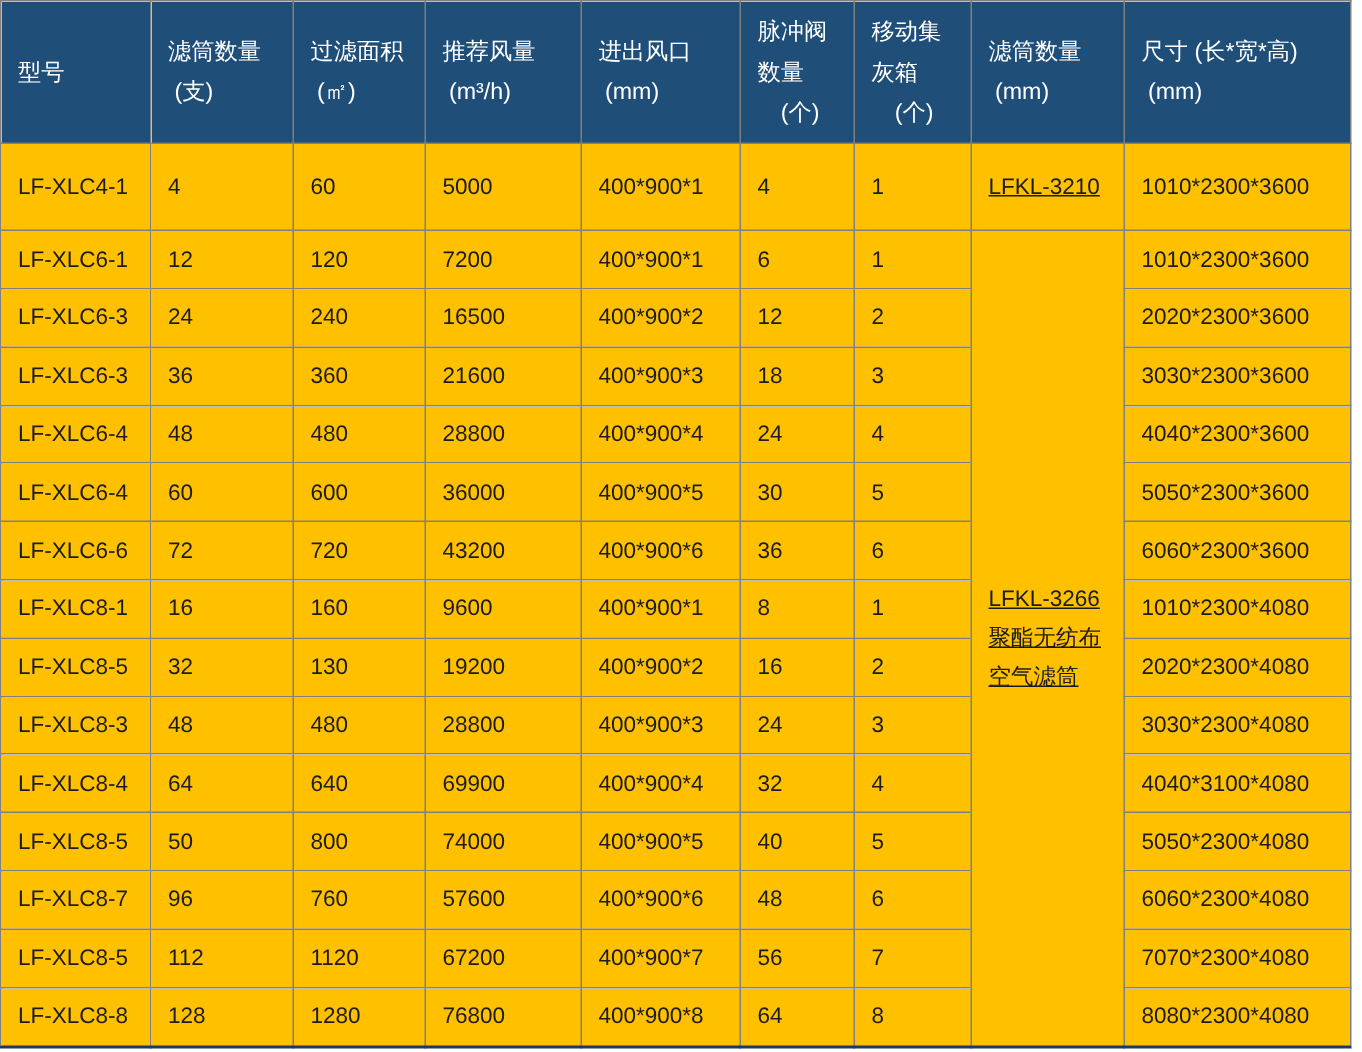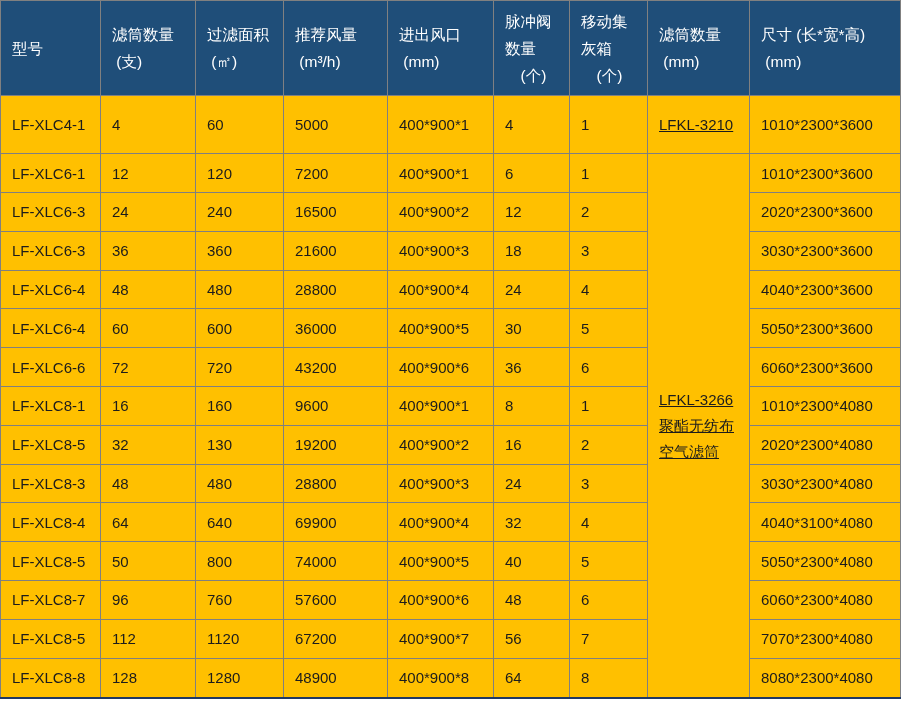--- a/index.html
+++ b/index.html
@@ -237,21 +237,21 @@
           <td>67200</td>
           <td>400*900*7</td>
           <td>56</td>
           <td>7</td>
           <td>7070*2300*4080</td>
         </tr>
         <tr>
           <td>LF-XLC8-8</td>
           <td>128</td>
           <td>1280</td>
-          <td>48900</td>
+          <td>76800</td>
           <td>400*900*8</td>
           <td>64</td>
           <td>8</td>
           <td>8080*2300*4080</td>
         </tr>
       </tbody>
   </table>
 </div>
 
 </body></html>

